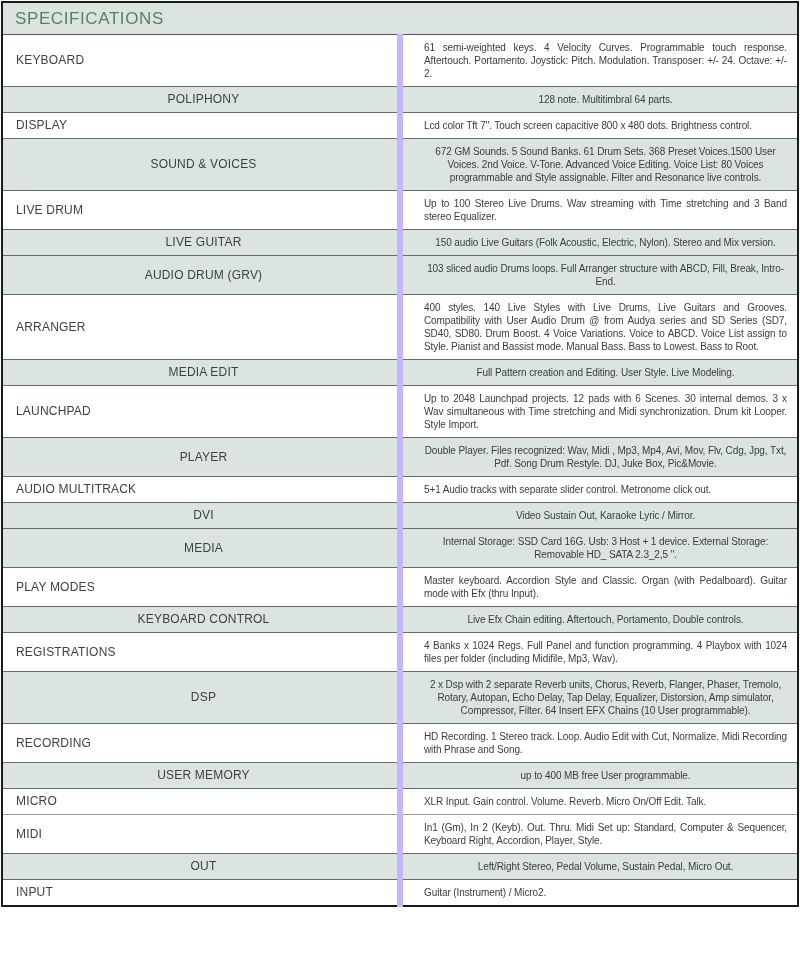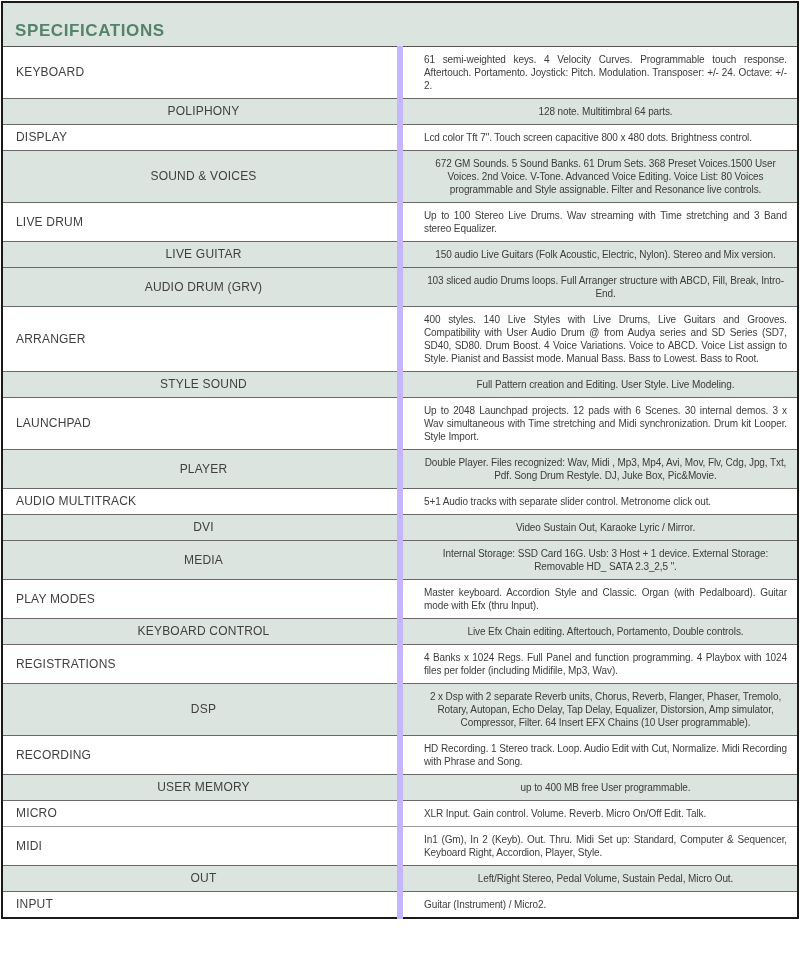--- a/index.html
+++ b/index.html
@@ -19,23 +19,23 @@
     width: 798px;
     border-collapse: collapse;
     border: 2px solid var(--border-dark, #1a1a1a);
     table-layout: fixed;
   }
   th.spec-header {
     background: var(--tint, #dce4df);
     color: var(--accent, #54826b);
     text-align: left;
     font-size: 17px;
-    font-weight: bold;
+    font-weight: normal;
     letter-spacing: 0.6px;
-    padding: 18px 6px 5px 12px;
+    padding: 6px 6px 5px 12px;
     border-bottom: 1px solid #555555;
   }
   td {
     vertical-align: middle;
     font-size: 10px;
     line-height: 13px;
     letter-spacing: -0.1px;
     border-top: 1px solid #9b9b9b;
   }
   td.label-cell {
@@ -91,21 +91,21 @@
   </tr>
         <tr class="alt">
     <td class="label-cell">AUDIO DRUM (GRV)</td>
     <td class="value-cell">103 sliced audio Drums loops. Full Arranger structure with ABCD, Fill, Break, Intro-End.</td>
   </tr>
         <tr>
     <td class="label-cell">ARRANGER</td>
     <td class="value-cell">400 styles. 140 Live Styles with Live Drums, Live Guitars and Grooves. Compatibility with User Audio Drum @ from Audya series and SD Series (SD7, SD40, SD80. Drum Boost. 4 Voice Variations. Voice to ABCD. Voice List assign to Style. Pianist and Bassist mode. Manual Bass. Bass to Lowest. Bass to Root.</td>
   </tr>
         <tr class="alt">
-    <td class="label-cell">STYLE SOUND</td>
+    <td class="label-cell">MEDIA EDIT</td>
     <td class="value-cell">Full Pattern creation and Editing. User Style. Live Modeling.</td>
   </tr>
         <tr>
     <td class="label-cell">LAUNCHPAD</td>
     <td class="value-cell">Up to 2048 Launchpad projects. 12 pads with 6 Scenes. 30 internal demos. 3 x Wav simultaneous with Time stretching and Midi synchronization. Drum kit Looper. Style Import.</td>
   </tr>
         <tr class="alt">
     <td class="label-cell">PLAYER</td>
     <td class="value-cell">Double Player. Files recognized: Wav, Midi , Mp3, Mp4, Avi, Mov, Flv, Cdg, Jpg, Txt, Pdf. Song Drum Restyle. DJ, Juke Box, Pic&amp;Movie.</td>
   </tr>

